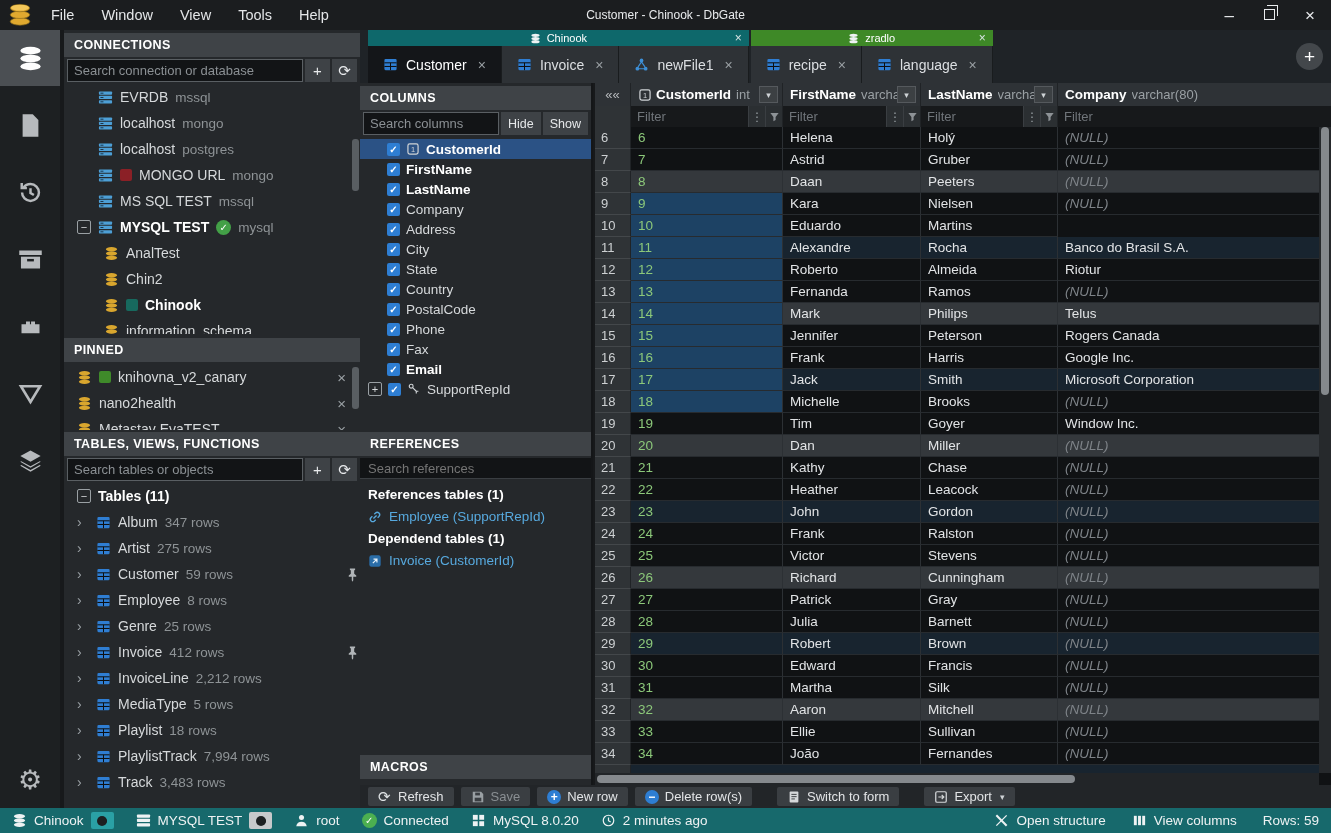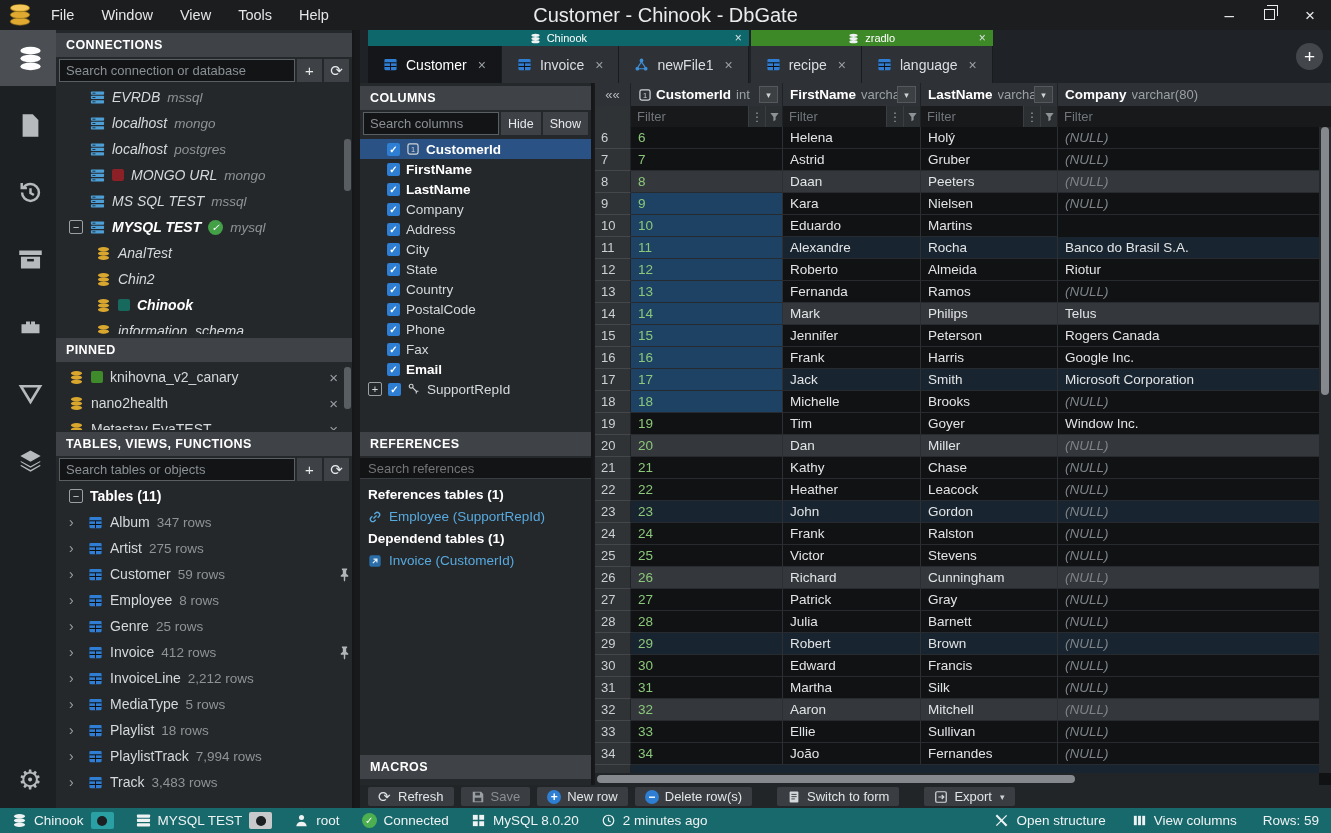--- a/index.html
+++ b/index.html
@@ -5,49 +5,49 @@
   * { margin:0; padding:0; box-sizing:border-box; }
   html,body { width:1331px; height:833px; overflow:hidden; background:#17191b;
     font-family:"Liberation Sans", sans-serif; }
 
   
   .titlebar { position:absolute; top:0; left:0; right:0; height:30px; background:#1b1d1f;
     display:flex; align-items:center; color:#e4e6e8; }
   .logo { width:26px; height:24px; margin-left:7px; display:flex; align-items:center; }
   .menus { display:flex; gap:27px; margin-left:18px; font-size:14.5px; }
   .menus span { cursor:default; }
-  .wintitle { position:absolute; left:50%; transform:translateX(-50%); font-size:20px; color:#e9ebed; }
+  .wintitle { position:absolute; left:50%; transform:translateX(-50%); font-size:12px; color:#e9ebed; }
   .winbtns { margin-left:auto; display:flex; gap:30px; padding-right:16px; align-items:center; }
   .winbtns .wb { font-size:17px; line-height:17px; color:#e9ebed; }
   .restore-glyph { display:inline-block; width:11px; height:11px; border:1.5px solid #e9ebed; position:relative; }
   .restore-glyph::before { content:""; position:absolute; left:2px; top:-5px; width:10px; height:10px;
     border-top:1.5px solid #e9ebed; border-right:1.5px solid #e9ebed; }
 
   
   .rail { position:absolute; top:30px; left:0; width:60px; bottom:25px; background:#1d2022;
     display:flex; flex-direction:column; align-items:center; }
   .rail-item { width:60px; height:56px; display:flex; align-items:center; justify-content:center;
     color:#b7babd; margin-bottom:11px; }
   .rail-item.active { background:#4b4f53; color:#fdfdfd; margin-bottom:11px; }
   .rail-item svg { width:27px; height:27px; }
   .rail-gear { margin-top:auto; margin-bottom:8px; font-size:27px; color:#b7babd; height:40px;
     display:flex; align-items:center; }
 
   
-  .leftpanel { position:absolute; top:30px; left:56px; width:298px; bottom:25px; background:#25282b;
+  .leftpanel { position:absolute; top:30px; left:64px; width:298px; bottom:25px; background:#25282b;
     padding-top:3px; display:flex; flex-direction:column; overflow:hidden; border-right:2px solid #141618; }
   .sec-head { background:#3f4347; color:#fff; font-weight:bold; font-size:12.5px; letter-spacing:.4px;
     padding:5px 10px 5px 10px; height:24px; margin-bottom:2px; flex:none; }
   .searchrow { display:flex; gap:2px; padding:0 3px; height:23px; margin-bottom:2px; flex:none; }
   .searchinput { flex:1; background:#121416; border:1px solid #5a5f63; color:#9aa0a4; font-size:13px;
     padding:0 6px; font-family:inherit; min-width:0; }
   .searchinput::placeholder { color:#8b9094; }
   .sq-btn { width:25px; background:#3e4246; color:#e8eaec; display:flex; align-items:center;
     justify-content:center; font-size:15px; }
-  .conn-list { height:250px; overflow:hidden; position:relative; flex:none;font-style:italic; }
+  .conn-list { height:250px; overflow:hidden; position:relative; flex:none; }
   .pinned-list { height:66px; overflow:hidden; position:relative; flex:none; margin-bottom:2px; }
   .tables-list { flex:1; overflow:hidden; }
   .tree-item { height:26px; display:flex; align-items:center; gap:7px; padding-left:13px;
     font-size:14px; color:#d6d9db; }
   .tree-item.sub { padding-left:40px; }
   .tree-item .lbl.bold { font-weight:bold; color:#fff; }
   .engine { color:#8e9396; font-size:13.5px; }
   .exp { width:14px; height:14px; border:1px solid #9aa0a4; color:#d6d9db; font-size:11px; line-height:12px;
     text-align:center; border-radius:2px; flex:none; }
   .exp-spacer { width:14px; flex:none; }

